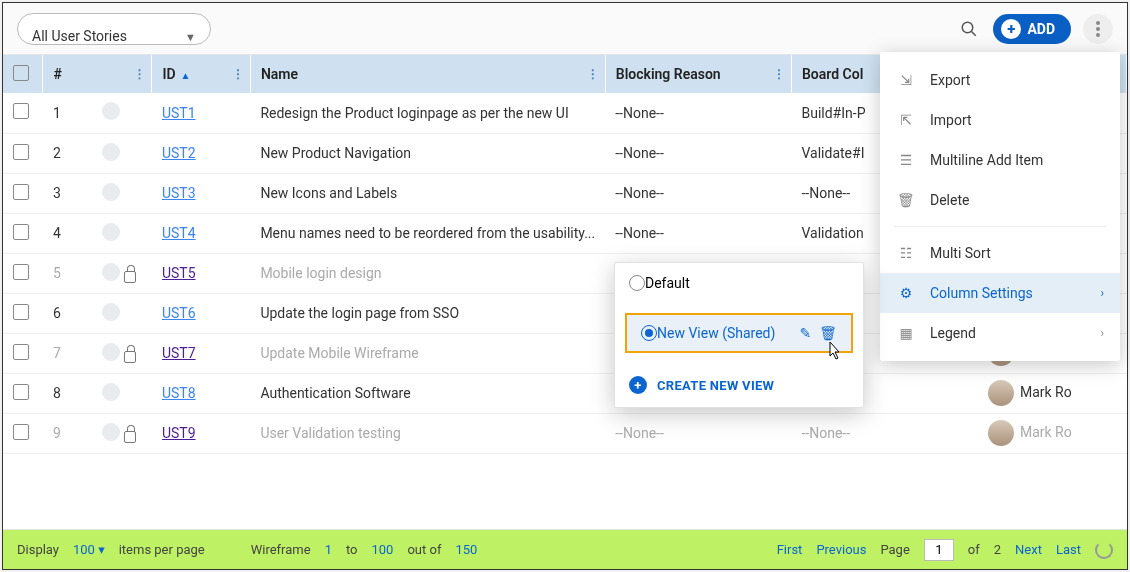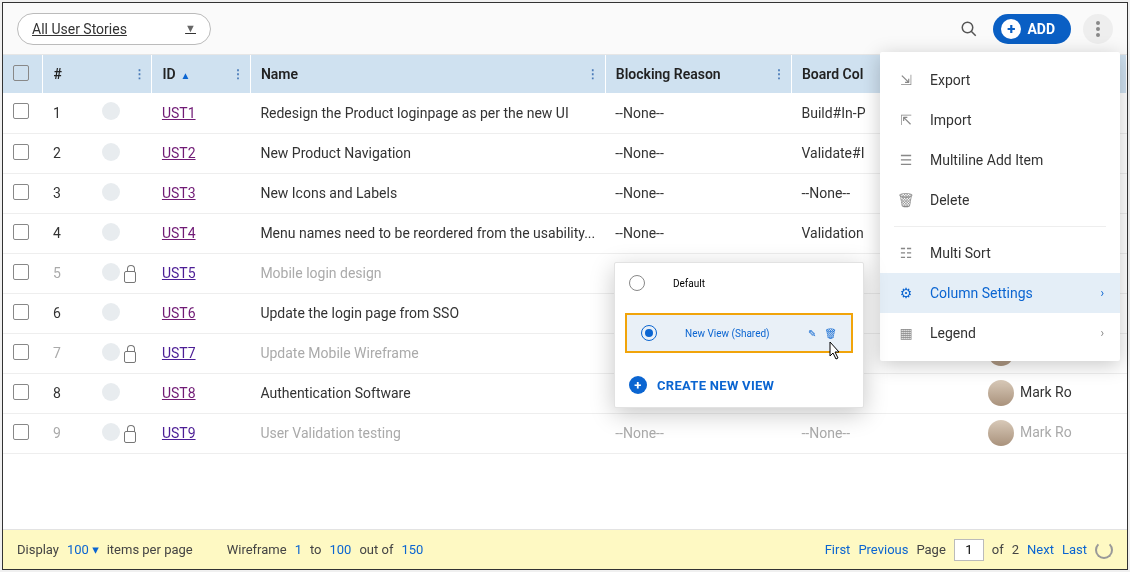--- a/index.html
+++ b/index.html
@@ -1,59 +1,59 @@
 <!DOCTYPE html>
 <html><head>
 <meta charset="utf-8">
 <style>
 * { box-sizing: border-box; margin: 0; padding: 0; font-family: -apple-system, BlinkMacSystemFont, "Segoe UI", Roboto, Arial, sans-serif; }
 body { background: #f0f0f0; width: 1130px; height: 572px; overflow: hidden; position: relative; }
 .app { position: absolute; left: 2px; top: 2px; right: 2px; bottom: 2px; border: 1px solid #333; background: #fff; display: flex; flex-direction: column; }
 
 .topbar { height: 52px; display: flex; align-items: center; padding: 0 14px; gap: 12px; background: #fafafa; border-bottom: 1px solid #e6e6e6; }
-.dropdown { width: 194px; height: 32px; border: 1px solid #bbb; border-radius: 16px; display: flex; align-items: center; padding: 0 14px; font-size: 14px; color: #333; background: #fff; justify-content: space-between; text-decoration: underline; }
+.dropdown { width: 194px; height: 32px; border: 1px solid #bbb; border-radius: 16px; display: flex; align-items: flex-end; padding: 0 14px; font-size: 14px; color: #333; background: #fff; justify-content: space-between; }
 .chev { font-size: 11px; color: #666; }
 .spacer { flex: 1; }
 .search-ic { width: 24px; height: 24px; display: flex; align-items: center; justify-content: center; color: #555; }
 .add-btn { background: #0a5fc4; color: #fff; border: none; border-radius: 16px; height: 30px; padding: 0 16px 0 8px; font-size: 14px; font-weight: 700; display: flex; align-items: center; gap: 6px; }
 .add-btn .plus { width: 20px; height: 20px; border-radius: 10px; background: #fff; color: #0a5fc4; display: flex; align-items: center; justify-content: center; font-size: 15px; font-weight: 800; }
 .kebab { width: 30px; height: 30px; border-radius: 15px; background: #eee; display: flex; flex-direction: column; align-items: center; justify-content: center; gap: 2px; }
 .kebab span { width: 4px; height: 4px; border-radius: 2px; background: #888; }
 
 .tablewrap { flex: 1; overflow: hidden; }
 table { width: 100%; border-collapse: collapse; font-size: 14px; }
 thead th { background: #cfe1f0; text-align: left; height: 38px; padding: 0 10px; font-weight: 600; color: #222; border-right: 1px solid #fff; position: relative; }
 thead th .dots { position: absolute; right: 6px; top: 12px; color: #4b7bb8; font-size: 12px; }
 thead th.sort::after { content: "▲"; color: #0b65d1; font-size: 10px; margin-left: 5px; }
 tbody td { height: 40px; padding: 0 10px; border-bottom: 1px solid #eee; color: #333; white-space: nowrap; overflow: hidden; text-overflow: ellipsis; }
 tbody tr.muted td { color: #aaa; }
 tbody tr.muted .idlink { color: #4c1d95; text-decoration: underline; }
-.idlink { color: #701a75; text-decoration: underline; }
+.idlink { color: #3b82f6; text-decoration: underline; }
 .chk { width: 16px; height: 16px; border: 1.5px solid #888; border-radius: 2px; display: inline-block; }
 .ic { width: 18px; height: 18px; border-radius: 9px; background: #e8ecef; display: inline-block; }
 .lock { display: inline-block; width: 12px; height: 12px; border: 1.5px solid #777; border-radius: 2px; position: relative; top: 2px; }
 .lock::before { content: ""; position: absolute; left: 2px; top: -7px; width: 6px; height: 6px; border: 1.5px solid #777; border-bottom: none; border-radius: 4px 4px 0 0; }
 .avatar { width: 26px; height: 26px; border-radius: 13px; background: linear-gradient(#d8c9b8, #a9927c); display: inline-block; vertical-align: middle; margin-right: 6px; }
 
-.footer { height: 40px; background: #fef9c3; border-top: 1px solid #e3e3e3; display: flex; align-items: center; padding: 0 14px; font-size: 13px; color: #444; gap: 8px; }
+.footer { height: 40px; background: #bef264; border-top: 1px solid #e3e3e3; display: flex; align-items: center; padding: 0 14px; font-size: 13px; color: #444; gap: 14px; }
 .footer .blue { color: #0b65d1; }
 .footer .fsp { flex: 1; }
 .pageinp { width: 30px; height: 22px; border: 1px solid #bbb; text-align: center; font-size: 13px; }
 .refresh { width: 18px; height: 18px; border: 2px solid #999; border-top-color: transparent; border-radius: 9px; display: inline-block; }
 
 .menu { position: absolute; right: 10px; top: 52px; width: 240px; background: #fff; box-shadow: 0 4px 20px rgba(0,0,0,.22); border-radius: 2px; padding: 8px 0; z-index: 20; }
 .menu .mi { height: 40px; display: flex; align-items: center; padding: 0 16px; gap: 14px; font-size: 14px; color: #333; }
 .menu .mi.selected { background: #e4eef7; color: #0b65d1; }
 .menu .mi .mic { width: 20px; height: 20px; display: flex; align-items: center; justify-content: center; color: #888; }
 .menu hr { border: none; border-top: 1px solid #eee; margin: 6px 14px; }
 .menu .chev2 { margin-left: auto; color: #0b65d1; font-size: 12px; }
 .menu .mi.selected .mic { color: #0b65d1; }
 
 .popover { position: absolute; left: 614px; top: 262px; width: 250px; background: #fff; border: 1px solid #e2e2e2; box-shadow: 0 6px 24px rgba(0,0,0,.22); border-radius: 2px; z-index: 30; }
-.popover .row { height: 40px; display: flex; align-items: center; padding: 0 14px; font-size: 10px; gap: 28px; }
+.popover .row { height: 40px; display: flex; align-items: center; padding: 0 14px; font-size: 14px; gap: 0; }
 .popover .row.sel { background: #e9f0f7; color: #0b65d1; border: 2px solid #f1a40a; margin: 10px; }
 .popover .radio { width: 16px; height: 16px; border: 1.5px solid #888; border-radius: 8px; display: flex; align-items: center; justify-content: center; }
 .popover .row.sel .radio { border-color: #0b65d1; }
 .popover .row.sel .radio::after { content: ""; width: 8px; height: 8px; border-radius: 4px; background: #0b65d1; }
 .popover .tools { margin-left: auto; display: flex; gap: 8px; color: #0b65d1; }
 .popover .create { height: 44px; display: flex; align-items: center; padding: 0 14px; gap: 10px; color: #0b65d1; font-size: 13px; font-weight: 700; letter-spacing: .3px; }
 .popover .plus2 { width: 18px; height: 18px; border-radius: 9px; background: #0b65d1; color: #fff; display: flex; align-items: center; justify-content: center; font-size: 13px; }
 
 .cursor { position: absolute; left: 824px; top: 340px; z-index: 40; }
 

